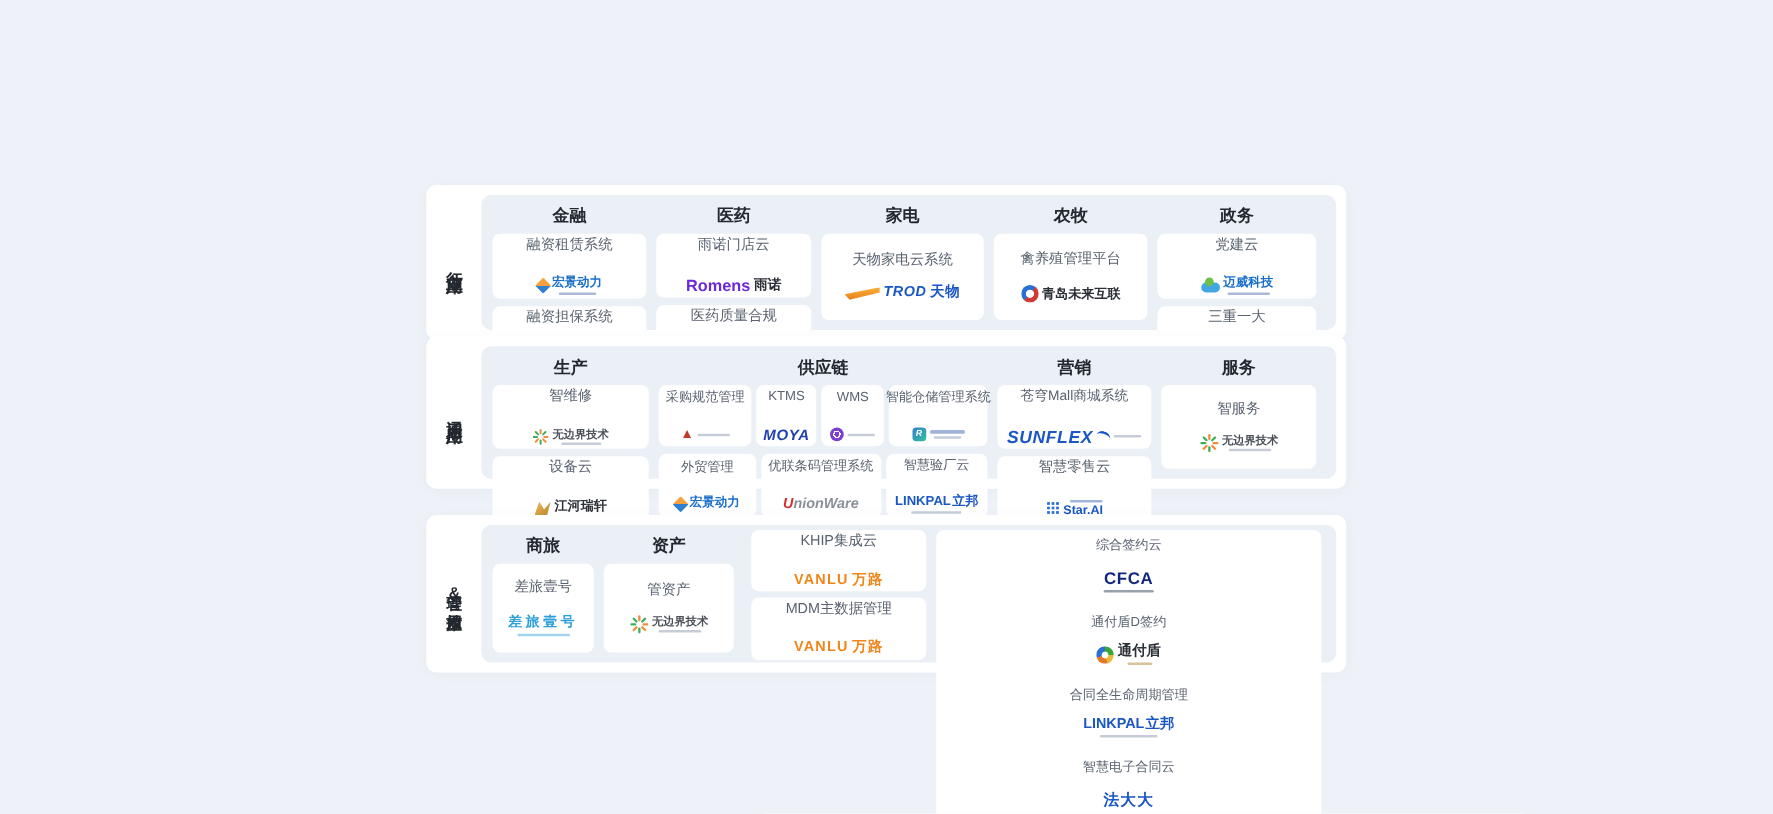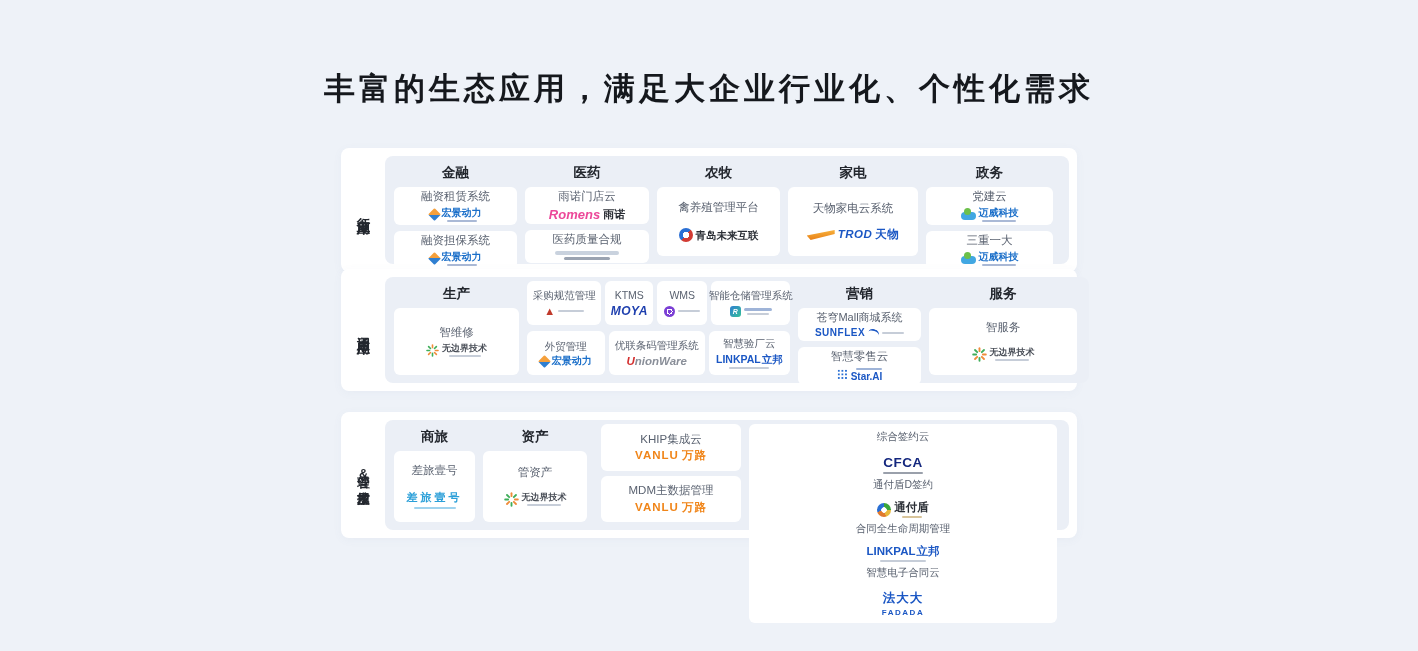--- a/index.html
+++ b/index.html
@@ -13,21 +13,21 @@
   .vlab{width:44px;display:flex;align-items:center;justify-content:center;writing-mode:vertical-lr;
         text-orientation:upright;font-weight:bold;font-size:13.5px;color:#23272e;letter-spacing:2px}
   .p3 .vlab{letter-spacing:.5px;font-size:12.5px}
   .inner{flex:1;margin:8px 8px 8px 0;background:#ebeff6;border-radius:8px;
          padding:4px 12px 8px 9px;display:flex;gap:8px;box-sizing:border-box}
   .col{display:flex;flex-direction:column;box-sizing:border-box}
   .ch{text-align:center;font-weight:bold;font-size:13.5px;color:#23272e;padding:4px 0 5px;white-space:nowrap}
   .stack{display:flex;flex-direction:column;gap:6px;flex:1}
   .scrow{display:flex;gap:4px;flex:1}
   .card{background:#fff;border-radius:6px;flex:1;display:flex;flex-direction:column;align-items:center;
-        justify-content:center;gap:4px;padding:3px 2px;box-sizing:border-box;min-width:0}
+        justify-content:center;gap:18px;padding:3px 2px;box-sizing:border-box;min-width:0}
   .t{font-size:11.5px;color:#5a6270;line-height:1.2;white-space:nowrap}
   .scrow .t{font-size:10.5px}
   .tall{gap:13px}
   .lg{display:flex;align-items:center;justify-content:center;gap:3px;line-height:1}
   .vstack{display:flex;flex-direction:column;align-items:center;gap:2px}
   .bar{height:3px;border-radius:2px;background:#c6cdd8}
   
   .ic-diamond{width:9px;height:9px;transform:rotate(45deg);border-radius:1px;
               background:linear-gradient(135deg,#f5a03c 0 50%,#2f7fd1 50% 100%)}
   .ic-cloud{position:relative;width:15px;height:8px;background:#41a7e2;border-radius:8px;margin-top:3px}
@@ -45,49 +45,48 @@
            background:radial-gradient(circle,#7b3fd4 0 2px,#fff 2px 3px,#7b3fd4 3px 6px)}
   .ic-teal{width:11px;height:11px;border-radius:3px;background:linear-gradient(135deg,#2f7fd1,#35c09a);
            color:#fff;font-size:7px;font-weight:bold;display:flex;align-items:center;justify-content:center}
   .ic-gold{width:13px;height:11px;background:linear-gradient(135deg,#e8bc5d,#bd8527);
            clip-path:polygon(0 100%,30% 0,60% 55%,100% 0,78% 100%)}
   .ic-dots{width:11px;height:11px;background-image:radial-gradient(#2a6fd4 1.1px,transparent 1.3px);
            background-size:3.6px 3.6px}
   .ic-arc{width:11px;height:7px;border-top:2.5px solid #1b57c4;border-radius:50%;transform:rotate(18deg)}
   
   .hj{color:#1b6fc9;font-weight:bold;font-size:10px}
-  .romens{color:#ec4899;font-weight:bold;font-style:italic;font-size:13px}
+  .romens{color:#6d28d9;font-weight:bold;font-size:13px}
   .cnDark{color:#2b2f36;font-weight:bold;font-size:11px}
   .trod{color:#1b57c4;font-weight:bold;font-style:italic;font-size:11.5px;letter-spacing:.5px}
   .qd{color:#2b2f36;font-weight:bold;font-size:10.5px}
   .mw{color:#1b6fc9;font-weight:bold;font-size:10px}
   .wbj{color:#4a4f58;font-weight:bold;font-size:9px}
   .moya{color:#1e3fae;font-weight:bold;font-style:italic;font-size:12px;letter-spacing:.5px}
   .uwU{color:#d42f2f;font-weight:bold;font-style:italic;font-size:11.5px}
   .uwR{color:#8a8f99;font-weight:bold;font-style:italic;font-size:11.5px}
   .lp{color:#1b57c4;font-weight:bold;font-size:10.5px}
-  .sf{color:#1b57c4;font-weight:bold;font-size:10px;letter-spacing:.5px}
+  .sf{color:#1b57c4;font-weight:bold;font-style:italic;font-size:14px;letter-spacing:.5px}
   .star{color:#1b57c4;font-weight:bold;font-size:10px}
   .goldT{color:#2b2f36;font-weight:bold;font-size:10.5px}
   .cl1{color:#2a9fd8;font-weight:bold;font-size:11px;letter-spacing:3px}
   .vanlu{color:#f08519;font-weight:bold;font-size:11.5px;letter-spacing:1px}
   .cfca{color:#14277e;font-weight:bold;font-size:13.5px;letter-spacing:.5px}
   .tfdT{color:#2b2f36;font-weight:bold;font-size:11.5px}
   .fdd1{color:#1b57c4;font-weight:bold;font-size:12.5px;letter-spacing:1px}
   .fdd2{color:#1b57c4;font-weight:bold;font-size:8px;letter-spacing:1.5px}
   .ec-card{flex-direction:column;justify-content:space-between;padding:6px 8px}
   .ec-item{display:flex;flex-direction:column;align-items:center;gap:12px;min-width:0}
   .ec-item .t{font-size:10.5px}
 </style>
 </head>
 <body>
 
 <div class="stage">
 
-  <div class="title">丰富的生态应用，满足大企业行业化、个性化需求</div>
 
   <div class="panel p1">
     <div class="vlab">行业应用</div>
     <div class="inner">
 
       <div class="col" style="width:123px">
         <div class="ch">金融</div>
         <div class="stack">
           <div class="card">
             <div class="t">融资租赁系统</div>
@@ -125,42 +124,42 @@
           <div class="card">
             <div class="t">医药质量合规</div>
             <div class="vstack">
               <i class="bar" style="width:64px;height:4px;background:#c9d2de"></i>
               <i class="bar" style="width:46px;height:3px;background:#9aa3b1"></i>
             </div>
           </div>
         </div>
       </div>
 
-      <div class="col" style="width:123px">
-        <div class="ch">农牧</div>
-        <div class="stack">
-          <div class="card tall">
-            <div class="t">禽养殖管理平台</div>
-            <div class="lg">
-              <i class="ic-swirl"></i>
-              <b class="qd">青岛未来互联</b>
-            </div>
-          </div>
-        </div>
-      </div>
-
       <div class="col" style="width:130px">
         <div class="ch">家电</div>
         <div class="stack">
           <div class="card tall">
             <div class="t">天物家电云系统</div>
             <div class="lg">
               <i class="ic-swoosh"></i>
               <b class="trod">TROD</b>
               <b class="trod" style="font-style:normal">天物</b>
+            </div>
+          </div>
+        </div>
+      </div>
+
+      <div class="col" style="width:123px">
+        <div class="ch">农牧</div>
+        <div class="stack">
+          <div class="card tall">
+            <div class="t">禽养殖管理平台</div>
+            <div class="lg">
+              <i class="ic-swirl"></i>
+              <b class="qd">青岛未来互联</b>
             </div>
           </div>
         </div>
       </div>
 
       <div class="col" style="width:127px">
         <div class="ch">政务</div>
         <div class="stack">
           <div class="card">
             <div class="t">党建云</div>
@@ -209,24 +208,35 @@
                     <line x1="2.6" y1="10.4" x2="4.5" y2="8.5" stroke="#f08c3a"></line>
                     <line x1="8.5" y1="4.5" x2="10.4" y2="2.6" stroke="#3fae5a"></line>
                   </g>
                 </svg>
               <span class="vstack">
                   <b class="wbj">无边界技术</b>
                   <i class="bar" style="width:32px;height:2px"></i>
                 </span>
             </div>
           </div>
+          <div class="card">
+            <div class="t">设备云</div>
+            <div class="lg">
+              <i class="ic-gold"></i>
+              <span class="vstack">
+                  <b class="goldT">江河瑞轩</b>
+                  <i class="bar" style="width:30px;height:2px;background:#d8c49a"></i>
+                </span>
+            </div>
+          </div>
         </div>
       </div>
 
       <div class="col" style="width:263px">
+        <div class="ch">供应链</div>
         <div class="stack">
           <div class="scrow">
             <div class="card" style="flex:1.6">
               <div class="t">采购规范管理</div>
               <div class="lg">
                 <b class="ic-tri">▲</b>
                 <i class="bar" style="width:26px;height:2px"></i>
               </div>
             </div>
             <div class="card" style="flex:1">
@@ -299,21 +309,21 @@
               <i class="ic-dots"></i>
               <span class="vstack" style="align-items:flex-end">
                   <i class="bar" style="width:26px;height:2px;background:#9fb4d8"></i>
                   <b class="star">Star.AI</b>
                 </span>
             </div>
           </div>
         </div>
       </div>
 
-      <div class="col" style="width:148px">
+      <div class="col" style="width:124px">
         <div class="ch">服务</div>
         <div class="stack">
           <div class="card tall">
             <div class="t">智服务</div>
             <div class="lg">
               <svg width="15" height="15" viewBox="0 0 13 13">
                   <g stroke-width="1.6" stroke-linecap="round">
                     <line x1="6.5" y1="1" x2="6.5" y2="3.6" stroke="#f08c3a"></line>
                     <line x1="6.5" y1="9.4" x2="6.5" y2="12" stroke="#3fae5a"></line>
                     <line x1="1" y1="6.5" x2="3.6" y2="6.5" stroke="#3fae5a"></line>

